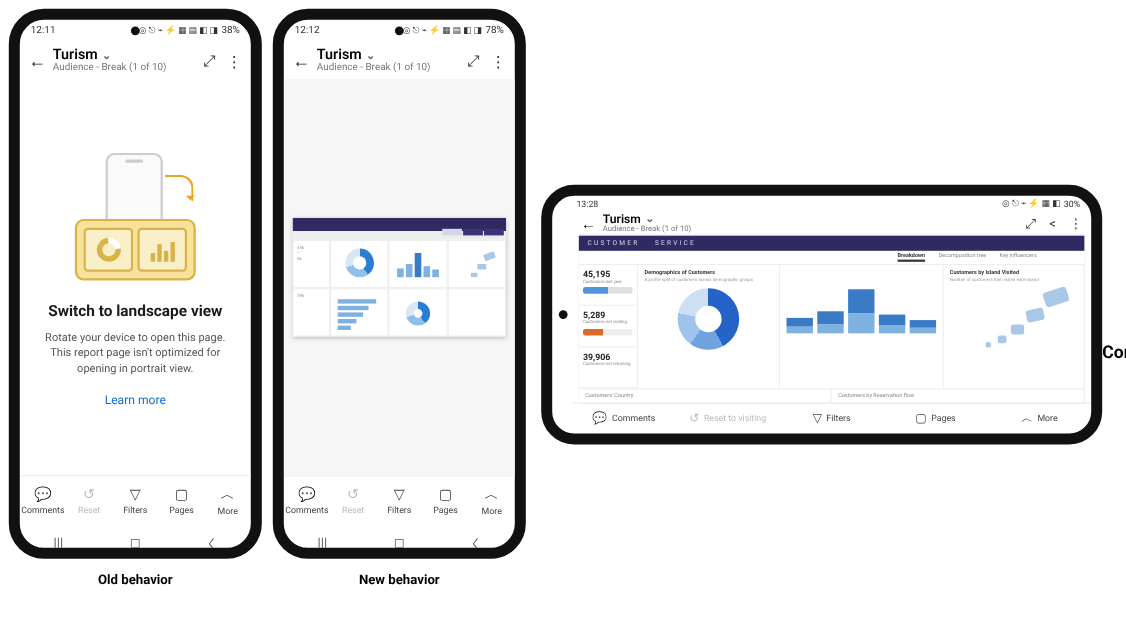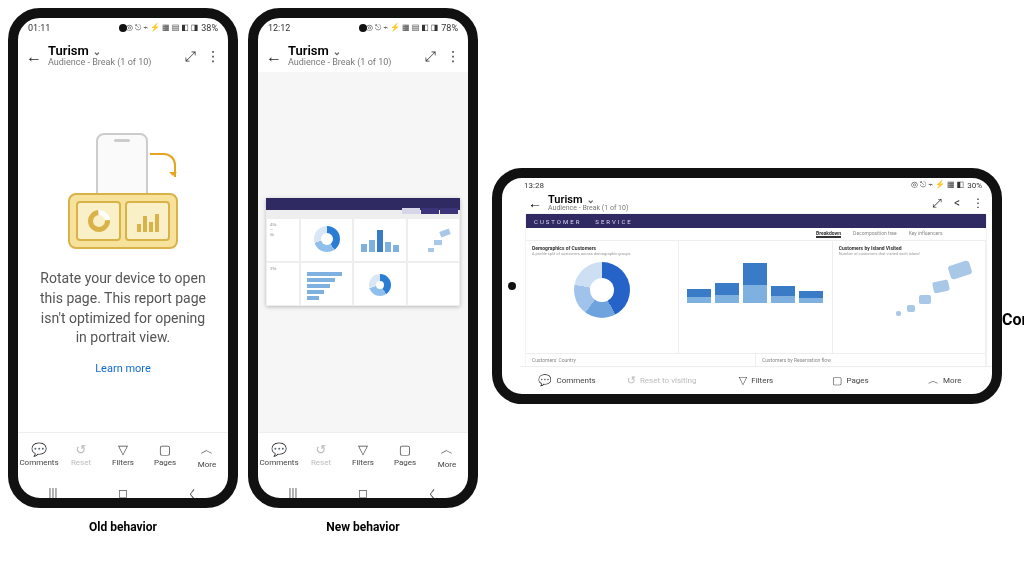--- a/index.html
+++ b/index.html
@@ -57,21 +57,21 @@
   .illus .phone-ghost { position:absolute; top:4px; left:38px; width:52px; height:80px; border:2px solid #ccc; border-radius:8px; background:#fafafa; }
   .illus .phone-ghost::before { content:""; position:absolute; top:4px; left:50%; transform:translateX(-50%); width:16px; height:3px; background:#ccc; border-radius:2px; }
   .illus .arrow { position:absolute; top:24px; left:92px; width:26px; height:24px; border-top:2px solid #e6a520; border-right:2px solid #e6a520; border-radius:0 12px 0 0; }
   .illus .arrow::after { content:""; position:absolute; right:-3px; bottom:-3px; border:4px solid transparent; border-top-color:#e6a520; }
   .illus .card { position:absolute; bottom:0; left:10px; width:110px; height:56px; background:#f6e29a; border:2px solid #d9b34a; border-radius:8px; display:flex; gap:4px; padding:6px; }
   .illus .card .box { flex:1; background:#f9f0c7; border:2px solid #d9b34a; border-radius:4px; display:flex; align-items:center; justify-content:center; }
   .illus .donut { width:22px; height:22px; border-radius:50%; border:5px solid #d9b34a; border-top-color:#fff; transform:rotate(40deg); }
   .illus .bars { display:flex; gap:2px; align-items:flex-end; height:22px; }
   .illus .bars span { width:4px; background:#d9b34a; }
   .content-center h3 { font-size:14px; font-weight:700; margin-bottom:10px; color:#1a1a1a; }
-  .content-center p { font-size:14px; color:#555; line-height:1.4; margin-bottom:14px; }
+  .content-center p { font-size:10px; color:#555; line-height:1.4; margin-bottom:14px; }
   .content-center a { font-size:11px; color:#136bd0; text-decoration:none; }
 
   
   .report-area { flex:1; background:#f6f6f6; display:flex; align-items:center; justify-content:center; padding:6px; position:relative; }
   .report-thumb { width:194px; height:108px; background:#fff; box-shadow:0 1px 4px rgba(0,0,0,.25); position:relative; overflow:hidden; }
   .rt-top { height:12px; background:#302a63; }
   .rt-sub { height:8px; background:#eee; }
   .rt-row { display:flex; height:44px; }
   .rt-row2 { display:flex; height:44px; }
   .rt-cell { flex:1; border:1px solid #eee; padding:3px; position:relative; font-size:4px; color:#999; }
@@ -152,21 +152,21 @@
 </style>
 </head>
 <body>
 
 <div class="stage">
 
   <div class="phone-col">
     <div class="phone-portrait">
       <div class="screen">
         <div class="statusbar">
-          <span>01:11</span>
+          <span>12:11</span>
           <div class="status-right">
             <span class="ico">◎ ⎋ ⌁ ⚡ ▦ ▤ ◧ ◨</span>
             <span>38%</span>
           </div>
         </div>
 
         <div class="app-header">
           <span class="back">←</span>
           <div class="title-block">
             <div class="title">
@@ -192,20 +192,21 @@
               <div class="box">
                   <div class="bars">
                     <span style="height:8px"></span>
                     <span style="height:16px"></span>
                     <span style="height:10px"></span>
                     <span style="height:18px"></span>
                   </div>
                 </div>
             </div>
           </div>
+          <h3>Switch to landscape view</h3>
           <p>Rotate your device to open this page. This report page isn't optimized for opening in portrait view.</p>
           <a href="#">Learn more</a>
         </div>
 
         <div class="toolbar">
           <div class="tb">
               <span class="ico">💬</span>
               <span>Comments</span>
             </div>
           <div class="tb dis">
@@ -378,20 +379,36 @@
             <span>CUSTOMER</span>
               <span>SERVICE</span>
 
           </div>
           <div class="lr-subtabs">
             <span class="st active">Breakdown</span>
             <span class="st">Decomposition tree</span>
             <span class="st">Key influencers</span>
           </div>
           <div class="lr-body">
+            <div class="lr-side">
+              <div class="stat">
+                  <div class="v">45,195</div>
+                  <div class="l">Customers last year</div>
+                  <div class="sp"></div>
+                </div>
+              <div class="stat">
+                  <div class="v">5,289</div>
+                  <div class="l">Customers not visiting</div>
+                  <div class="sp" style="background:linear-gradient(90deg,#d96b2b 40%,#eee 40%)"></div>
+                </div>
+              <div class="stat">
+                  <div class="v">39,906</div>
+                  <div class="l">Customers not returning</div>
+                </div>
+            </div>
             <div class="lr-panel">
               <div class="pt">Demographics of Customers</div>
                 <div class="ps">A profile split of customers across demographic groups</div>
               <div class="lr-donut"></div>
             </div>
             <div class="lr-panel">
               <div class="lr-bars">
                 <div class="b">
                     <div class="bseg dark" style="height:8px"></div>
                     <div class="bseg" style="height:6px"></div>

